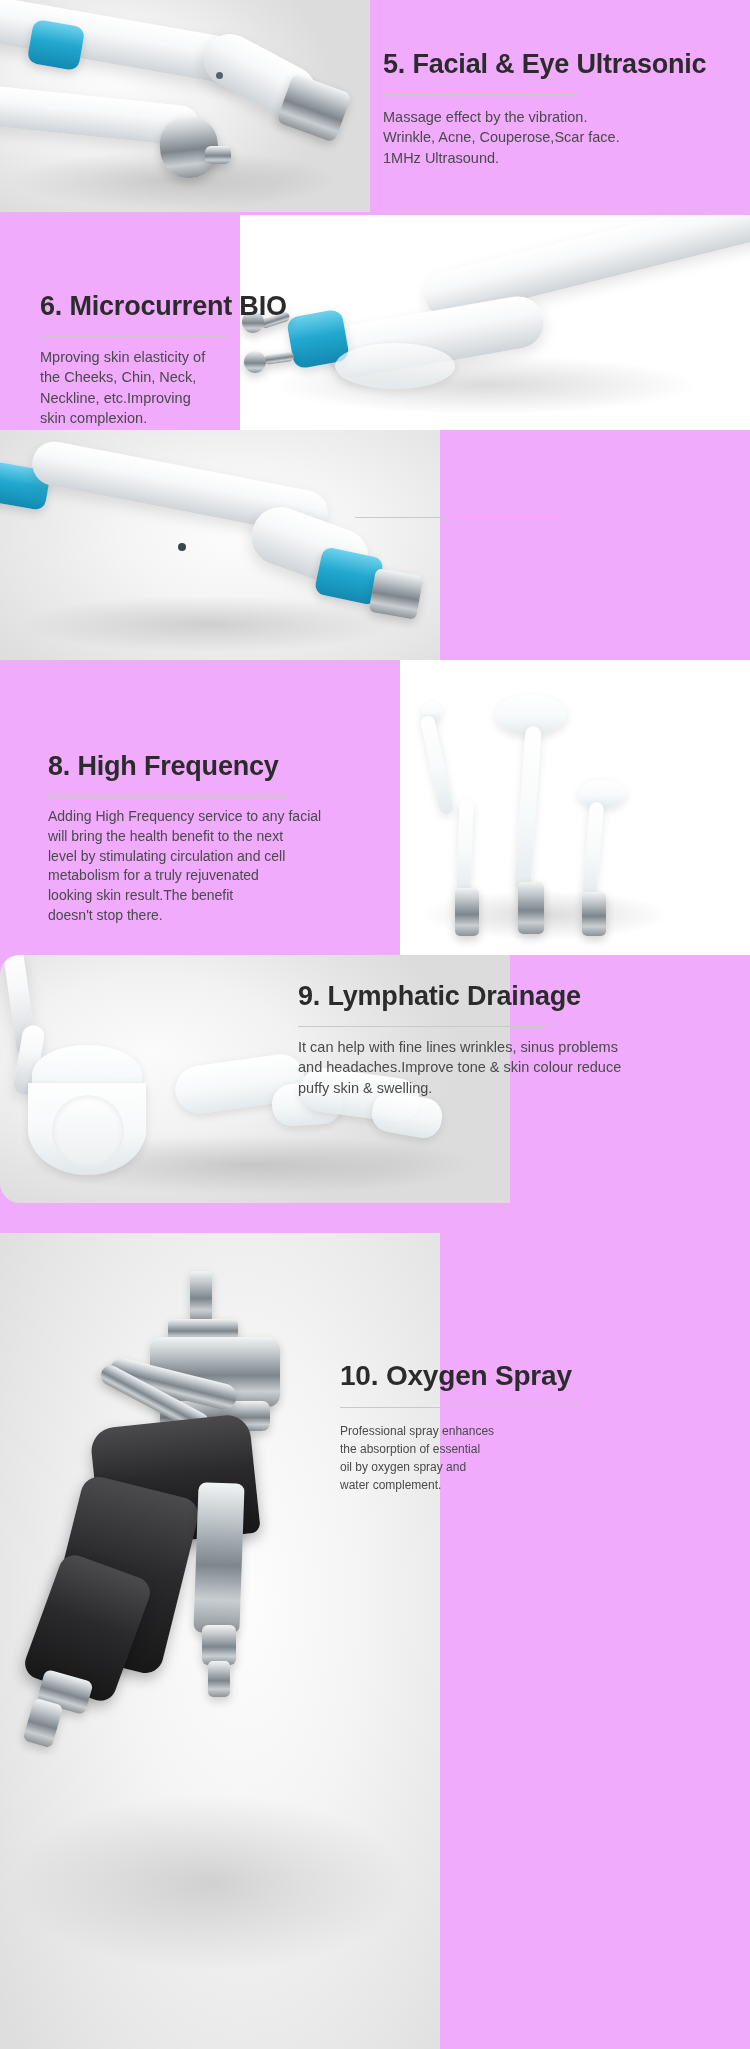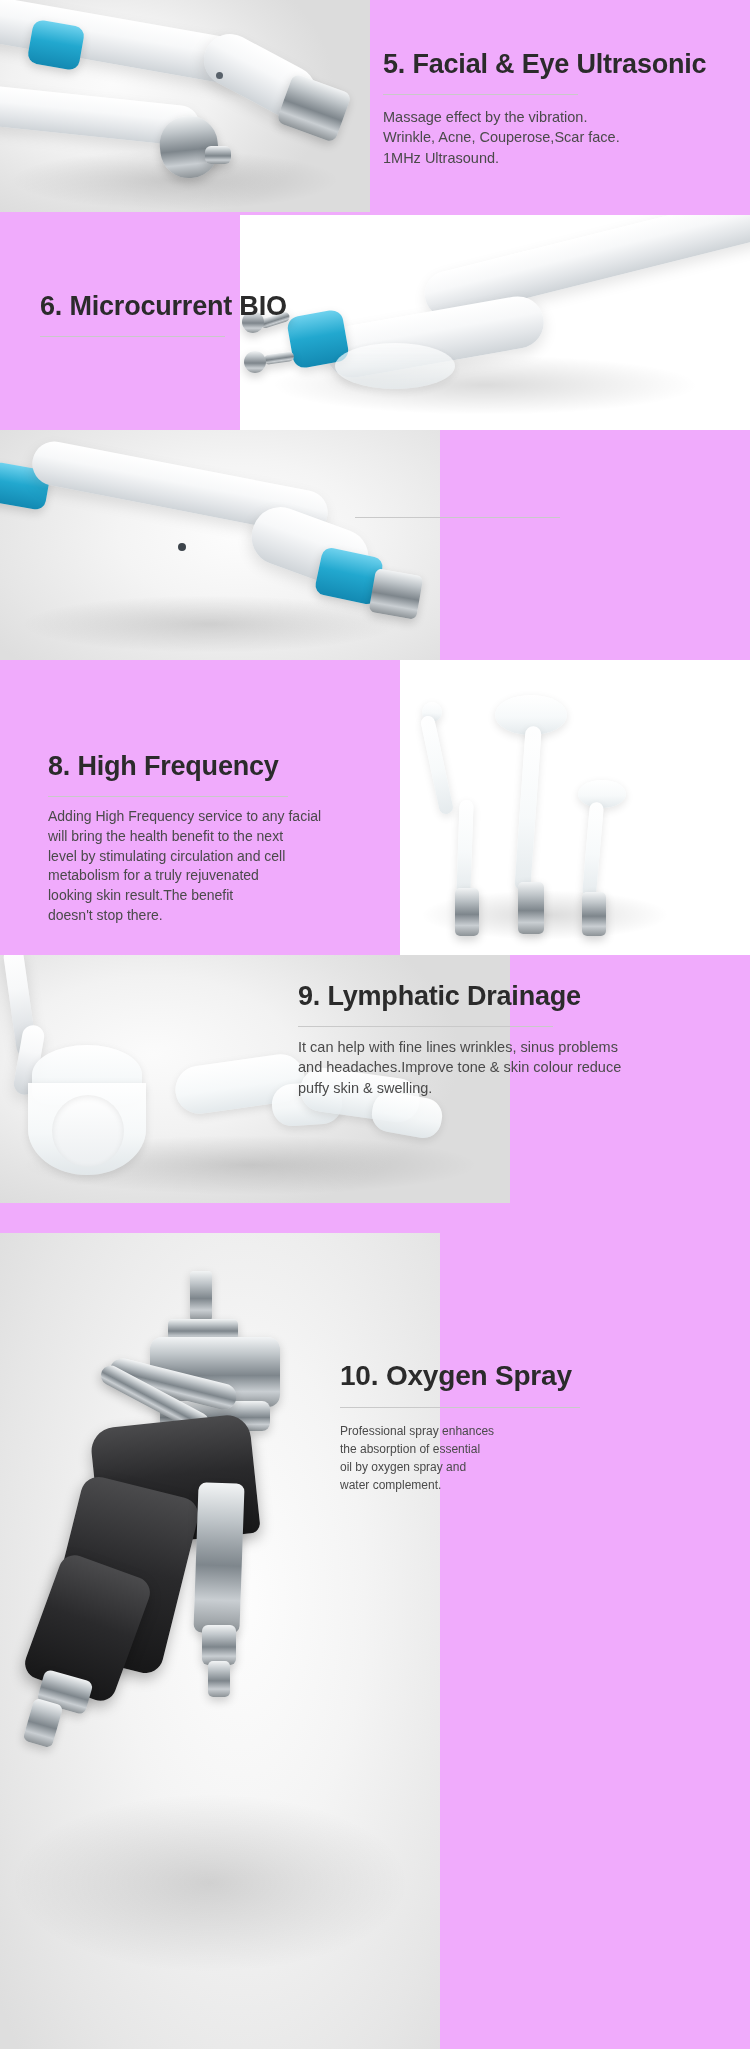--- a/index.html
+++ b/index.html
@@ -142,20 +142,24 @@
 
       <div class="metal" style="left:20px; top:100px; width:30px; height:10px; border-radius:5px; transform:rotate(-18deg);"></div>
       <div class="metal" style="left:2px; top:96px; width:22px; height:22px; border-radius:50%;"></div>
       <div class="metal" style="left:24px; top:138px; width:30px; height:10px; border-radius:5px; transform:rotate(-8deg);"></div>
       <div class="metal" style="left:4px; top:136px; width:22px; height:22px; border-radius:50%;"></div>
       <div class="glass" style="left:95px; top:128px; width:120px; height:46px; border-radius:50%; opacity:.75;"></div>
     </div>
     <div class="txtblock" style="left:40px; top:75px; width:300px;">
       <h2 class="sect-title">6. Microcurrent BIO</h2>
       <div class="rule" style="width:185px; margin-top:12px; margin-bottom:10px;"></div>
+      <p class="sect-body">Mproving skin elasticity of
+the Cheeks, Chin, Neck,
+Neckline, etc.Improving
+skin complexion.</p>
     </div>
   </div>
 
   <div class="section" style="top:430px; height:230px;">
     <div class="photo bg-soft2" style="left:0; top:0; width:440px; height:230px;">
       <div class="shadowpatch" style="left:20px; top:165px; width:380px; height:58px;"></div>
       <div class="cuff-blue" style="left:-12px; top:36px; width:60px; height:40px; border-radius:10px; transform:rotate(10deg);"></div>
       <div class="wand" style="left:30px; top:36px; width:300px; height:44px; transform:rotate(11deg); border-radius:24px;"></div>
       <div class="wand" style="left:250px; top:88px; width:120px; height:58px; transform:rotate(20deg); border-radius:28px;"></div>
       <div class="cuff-blue" style="left:318px; top:122px; width:62px; height:48px; border-radius:10px; transform:rotate(12deg);"></div>
@@ -189,21 +193,21 @@
       <div class="rule" style="width:240px; margin-top:12px; margin-bottom:10px;"></div>
       <p class="sect-body" style="font-size:14px; line-height:1.42;">Adding High Frequency service to any facial
 will bring the health benefit to the next
 level by stimulating circulation and cell
 metabolism for a truly rejuvenated
 looking skin result.The benefit
 doesn't stop there.</p>
     </div>
   </div>
 
-  <div class="section" style="top:955px; height:248px;">
+  <div class="section" style="top:955px; height:248px;border-radius:20px;">
     <div class="photo bg-soft" style="left:0; top:0; width:510px; height:248px;">
       <div class="shadowpatch" style="left:20px; top:180px; width:460px; height:60px;"></div>
 
       <div class="wand" style="left:10px; top:-8px; width:20px; height:110px; border-radius:12px; transform:rotate(-8deg);"></div>
       <div class="wand" style="left:18px; top:70px; width:22px; height:70px; border-radius:12px; transform:rotate(10deg);"></div>
 
       <div class="glass" style="left:32px; top:90px; width:110px; height:60px; border-radius:50% 50% 20% 20%;"></div>
       <div class="glass" style="left:28px; top:128px; width:118px; height:92px; border-radius:0 0 55% 55%;"></div>
       <div style="position:absolute; left:52px; top:140px; width:72px; height:72px; border-radius:50%; background:linear-gradient(180deg,#ffffff,#eceff1); box-shadow:inset 0 2px 6px rgba(0,0,0,.08);"></div>
 

